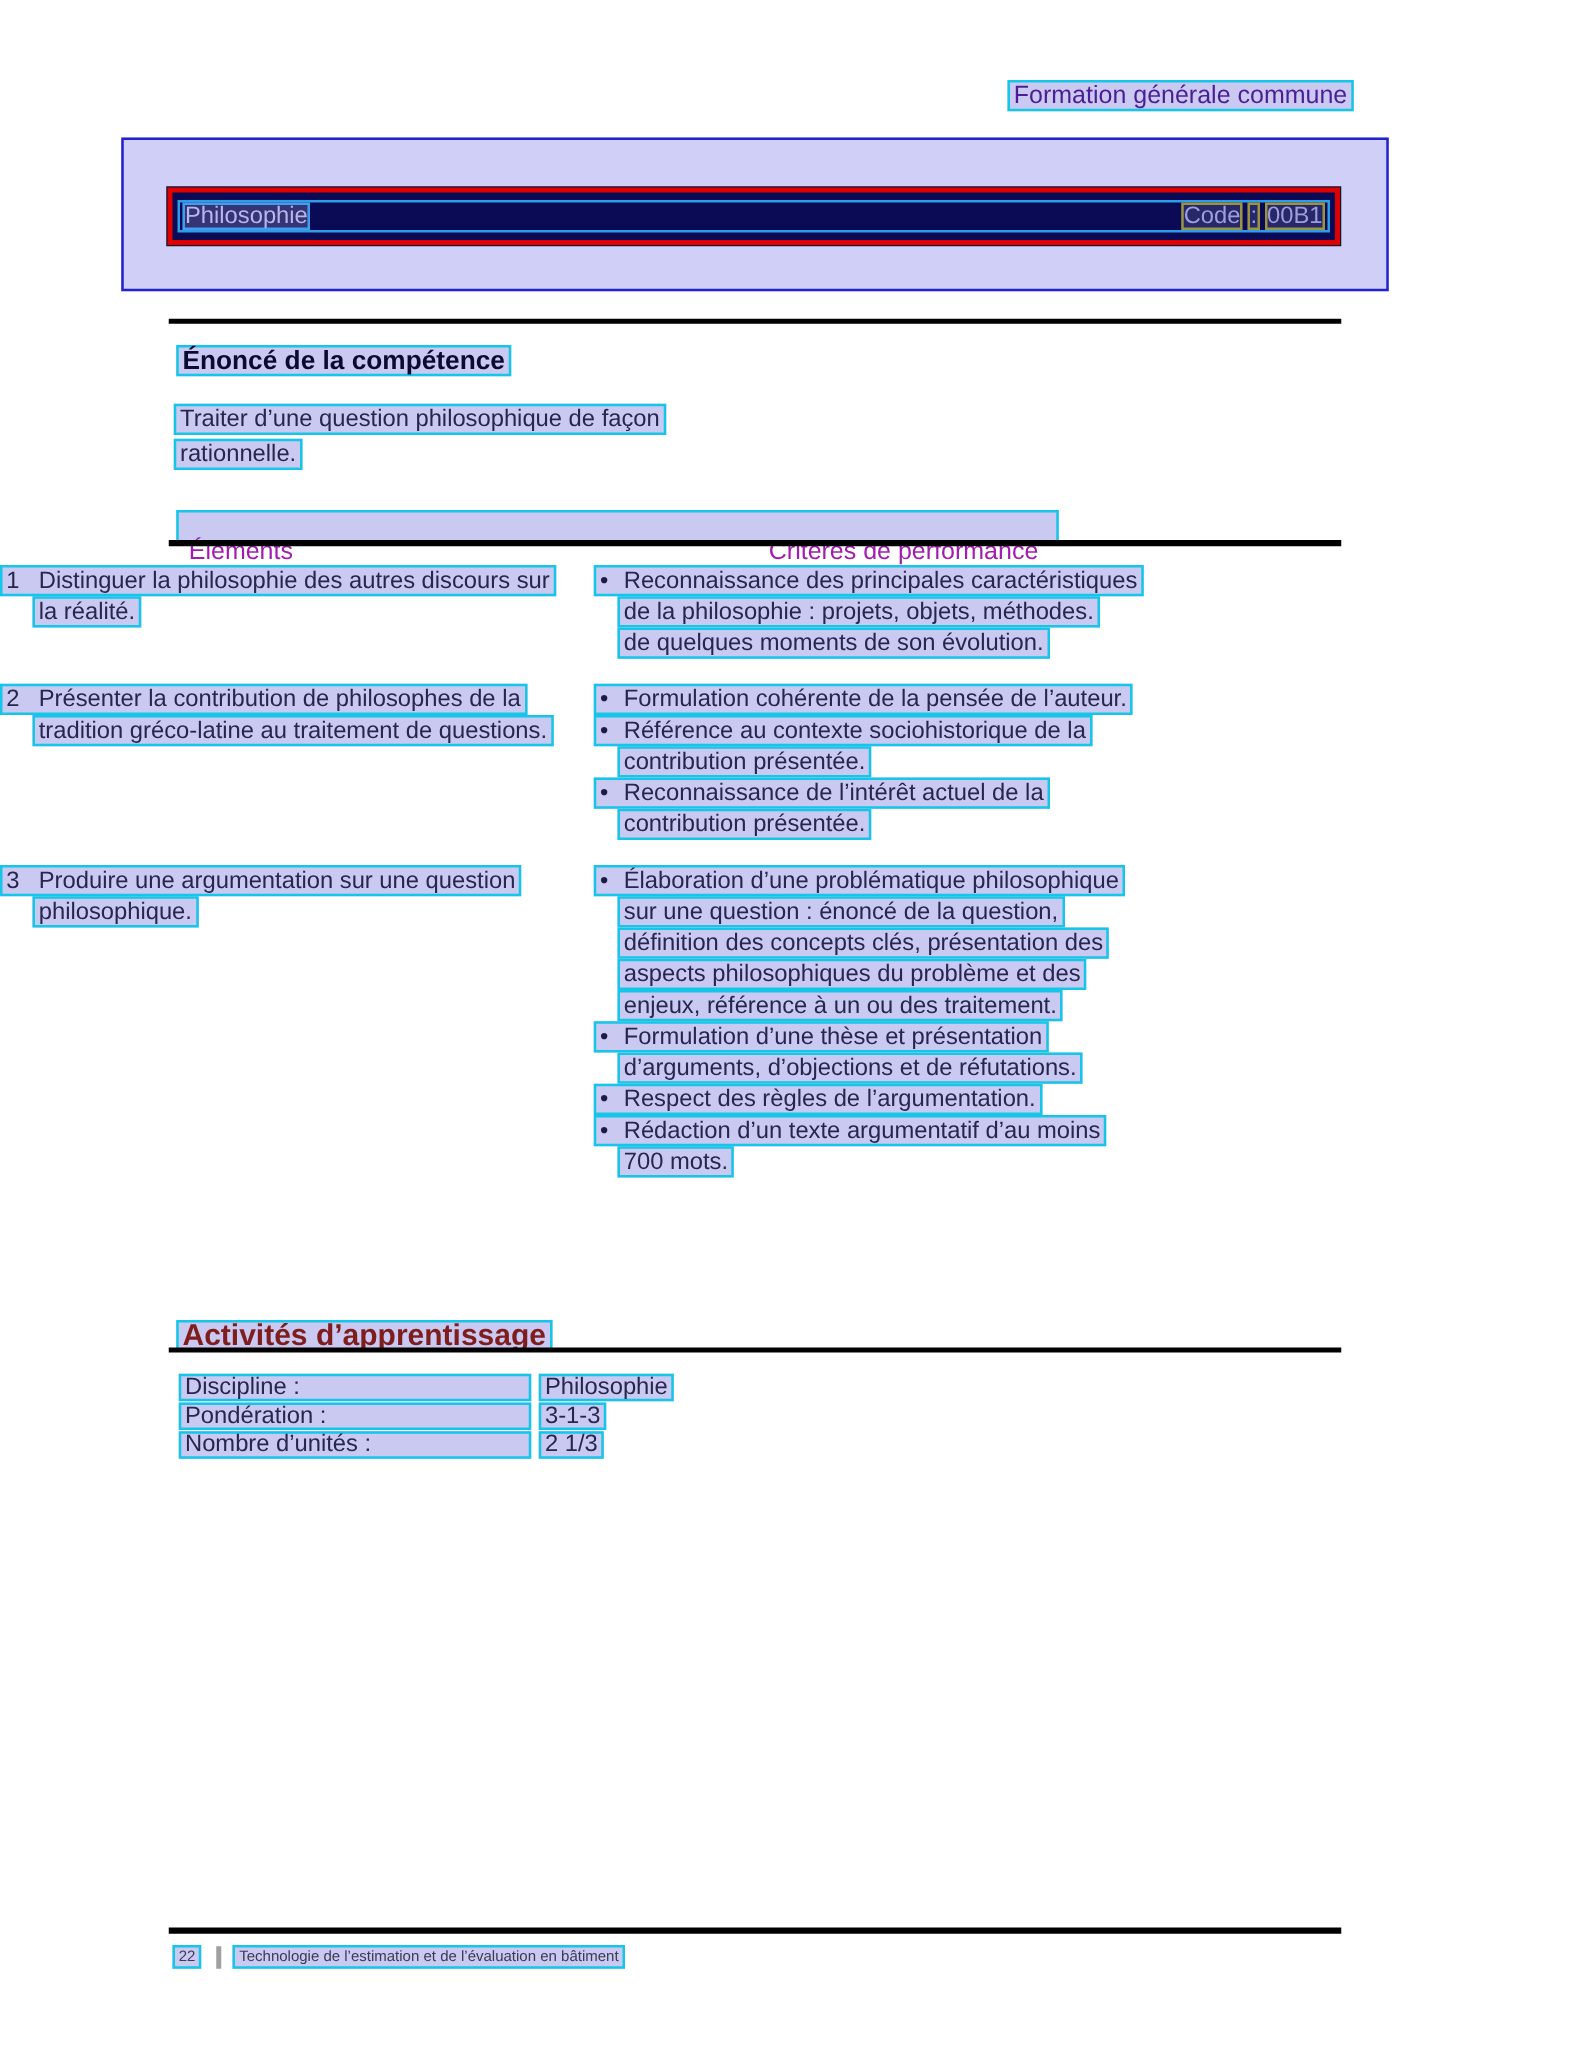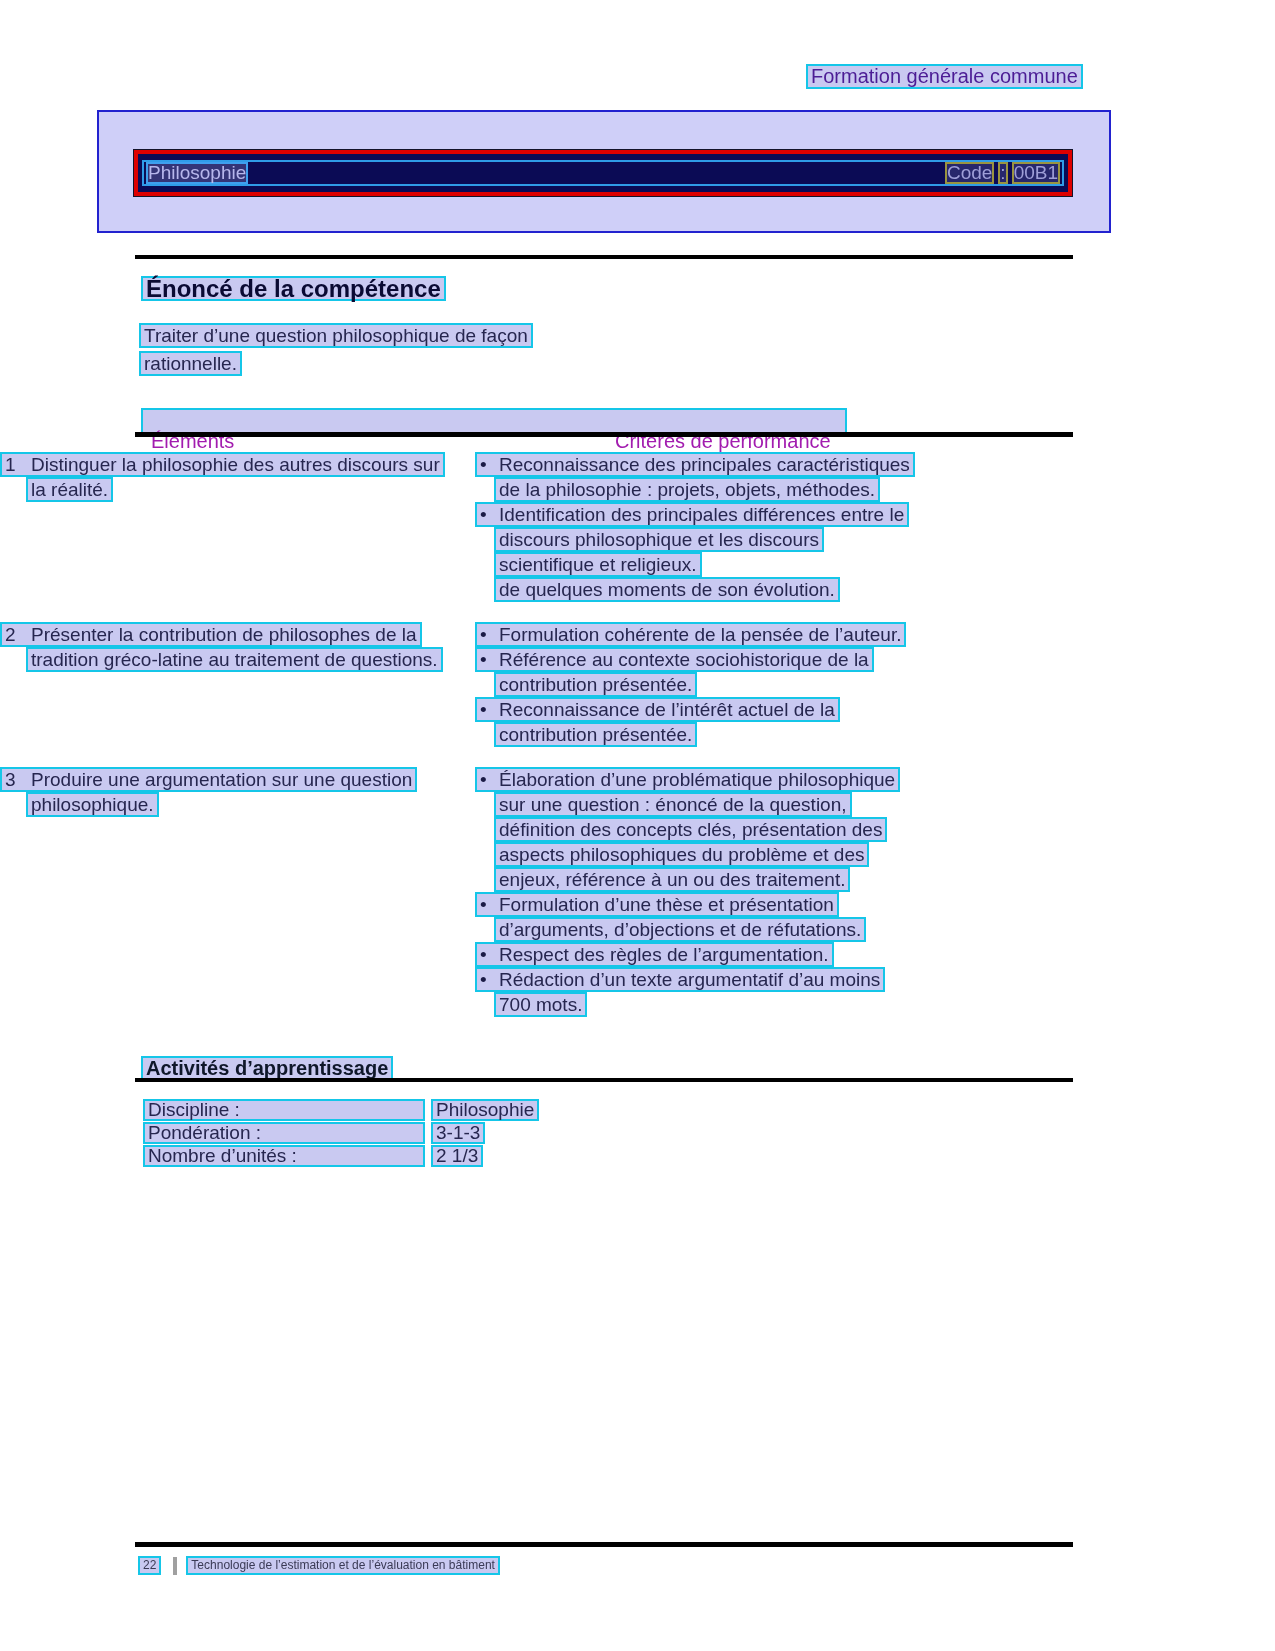--- a/index.html
+++ b/index.html
@@ -31,39 +31,39 @@
           background:#c9c9f1;border:2px solid #15c6e8;}
   .objstd span{position:absolute;top:0px;font-size:21px;font-weight:bold;font-style:italic;
                color:#0c0c38;line-height:23px;}
   .obj{left:10px;} .std{left:478px;}
 
   .rule{position:absolute;left:135px;width:938px;background:#000000;}
   .r1{top:255px;height:4px;} .r2{top:432px;height:5px;}
   .r3{top:1078px;height:4px;} .r4{top:1542px;height:5px;}
 
   .enonce-h{position:absolute;top:276px;left:141px;}
-  .enonce-h .hl{font-weight:bold;font-size:24px;color:#0a0a33;}
+  .enonce-h .hl{font-weight:bold;font-size:21px;color:#0a0a33;}
   .enonce-b{position:absolute;top:323px;left:139px;}
   .enonce-b .bl{margin-bottom:3px;}
 
   .elband{position:absolute;top:408px;left:141px;width:706px;height:26px;box-sizing:border-box;
           background:#c9c9f1;border:2px solid #15c6e8;}
   .elband span{position:absolute;top:0px;font-size:20px;font-weight:normal;color:#a21caf;line-height:22px;margin-top:20px;}
   .el-l{left:8px;} .el-r{left:472px;}
 
   .rows{position:absolute;top:452px;left:0;width:1275px;box-sizing:border-box;}
   .row{display:grid;grid-template-columns:475px auto;}
   .row + .row{margin-top:20px;}
   .num{display:inline-block;width:26px;font-style:normal;}
   .bul{display:inline-block;width:19px;font-style:normal;color:#1b1b45;}
   .cont-e{margin-left:26px;}
   .cont-c{margin-left:19px;}
 
   .acth{position:absolute;top:1056px;left:141px;}
-  .acth .hl{font-weight:bold;font-size:20px;color:#0f172a;}
+  .acth .hl{font-weight:bold;font-size:24px;color:#7f1d1d;}
   .acts{position:absolute;top:1099px;left:143px;}
   .actrow{margin-bottom:1px;}
   .actrow .hl{line-height:18px;padding:0 3px;}
   .lbl{width:272px;}
   .val{margin-left:6px;}
 
   .footer{position:absolute;top:1556px;left:138px;display:flex;align-items:center;}
   .footer .hl{font-size:12px;line-height:13px;padding:1px 3px;color:#3a3a55;}
   .fbar{display:inline-block;width:4px;height:18px;background:#a0a0a0;margin:0 9px 0 12px;}
 </style>
@@ -110,25 +110,20 @@
       <div class="elem">
         <span class="hl bl"><i class="num">1</i><span>Distinguer la philosophie des autres discours sur</span></span>
         <span class="hl bl cont-e">la réalité.</span>
       </div>
       <div class="crits">
         <div class="crit">
           <span class="hl bl"><i class="bul">•</i><span>Reconnaissance des principales caractéristiques</span></span>
           <span class="hl bl cont-c">de la philosophie : projets, objets, méthodes.</span>
         </div>
         <div class="crit">
-          <span class="hl bl"><i class="bul">•</i><span>Identification des principales différences entre le</span></span>
-          <span class="hl bl cont-c">discours philosophique et les discours</span>
-          <span class="hl bl cont-c">scientifique et religieux.</span>
-        </div>
-        <div class="crit">
           <span class="hl bl cont-c">de quelques moments de son évolution.</span>
         </div>
       </div>
     </div>
 
     <div class="row">
       <div class="elem">
         <span class="hl bl"><i class="num">2</i><span>Présenter la contribution de philosophes de la</span></span>
         <span class="hl bl cont-e">tradition gréco-latine au traitement de questions.</span>
       </div>

